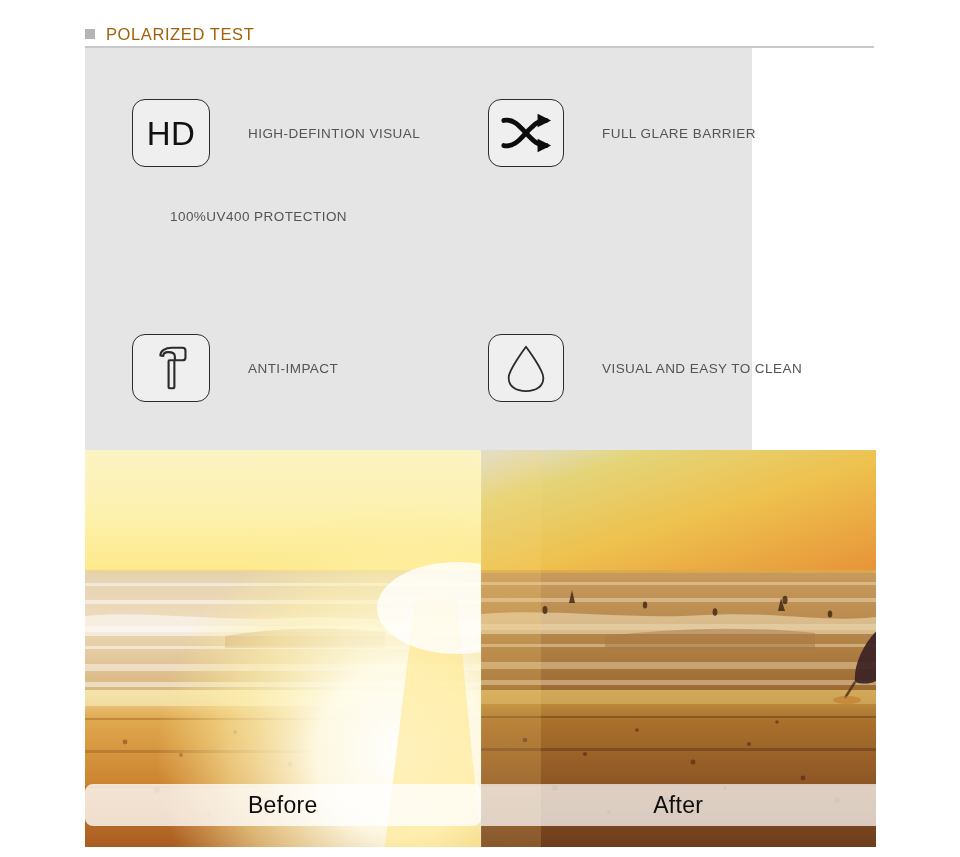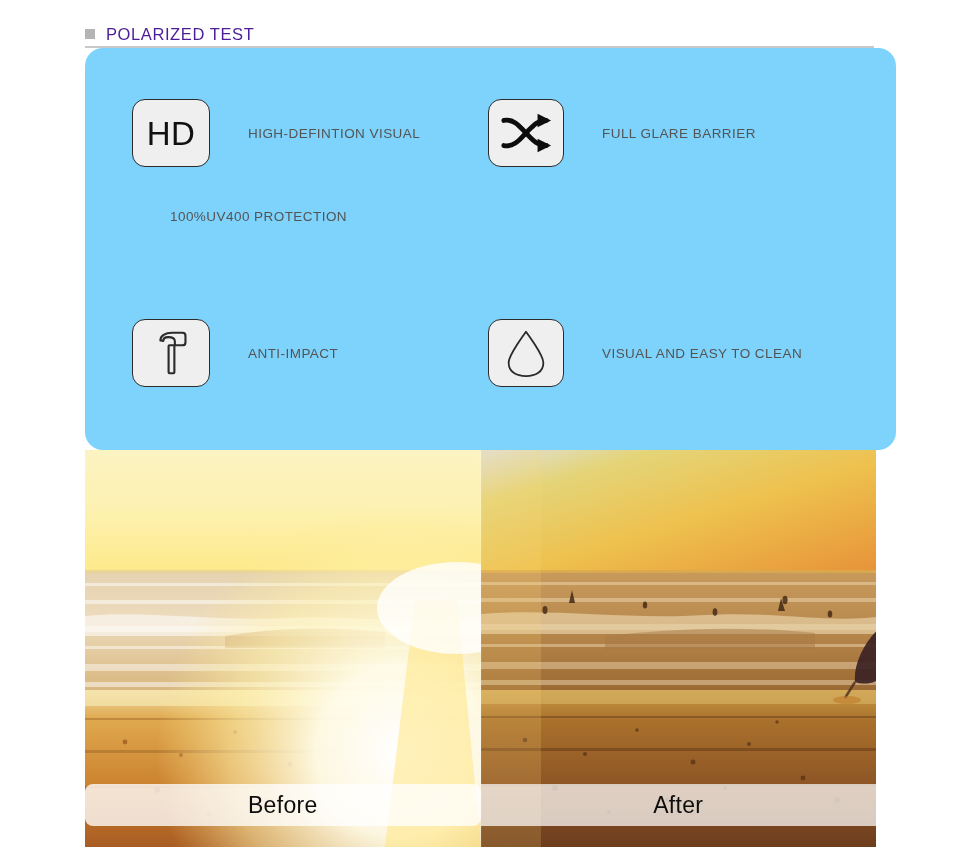--- a/index.html
+++ b/index.html
@@ -30,53 +30,52 @@
   .header-bullet {
     width: 10px;
     height: 10px;
     background: #b5b5b5;
     margin-right: 11px;
     flex: 0 0 auto;
   }
   .header-title {
     font-size: 16.5px;
     letter-spacing: 0.6px;
-    color: #4c1d95;
+    color: #a16207;
     font-weight: 400;
     white-space: nowrap;
   }
   .header-rule {
     position: absolute;
     left: 85px;
     top: 46px;
     width: 789px;
     height: 2px;
     background: #c9c9cb;
   }
 
   
   .features-panel {
     position: absolute;
     left: 85px;
     top: 48px;
-    width: 811px;
+    width: 667px;
     height: 402px;
-    background: #7dd3fc;
-    border-radius: 18px;
+    background: #e5e5e5;
   }
   .feature {
     position: absolute;
     display: flex;
     align-items: center;
   }
   .feature-col-left  { left: 47px; }
   .feature-col-right { left: 403px; }
   .feature-row-1 { top: 51px; }
   .feature-row-2 { top: 161px; }
-  .feature-row-3 { top: 271px; justify-content: space-between; }
+  .feature-row-3 { top: 286px; justify-content: space-between; }
 
   .icon-box {
     width: 78px;
     height: 68px;
     border: 1.6px solid #2b2b2b;
     border-radius: 13px;
     background: #efefef;
     display: flex;
     align-items: center;
     justify-content: center;

